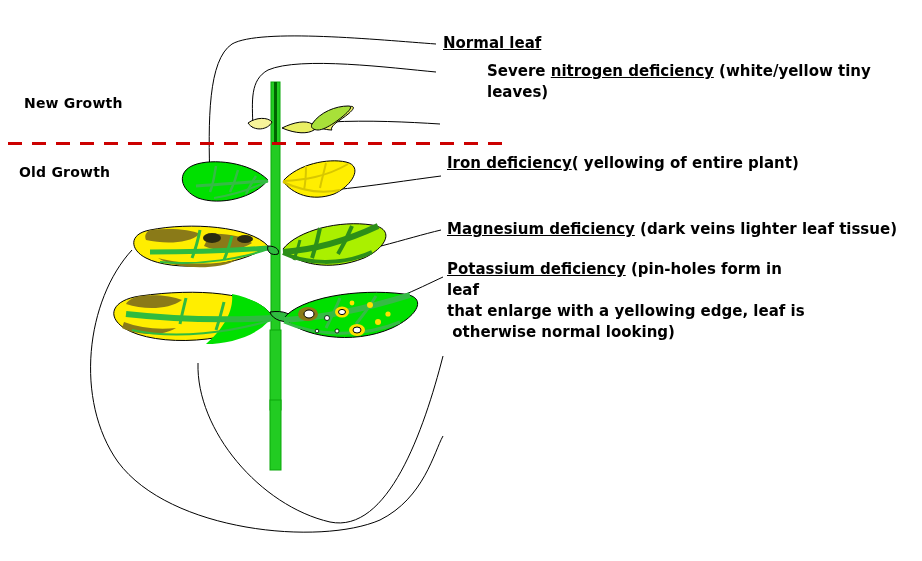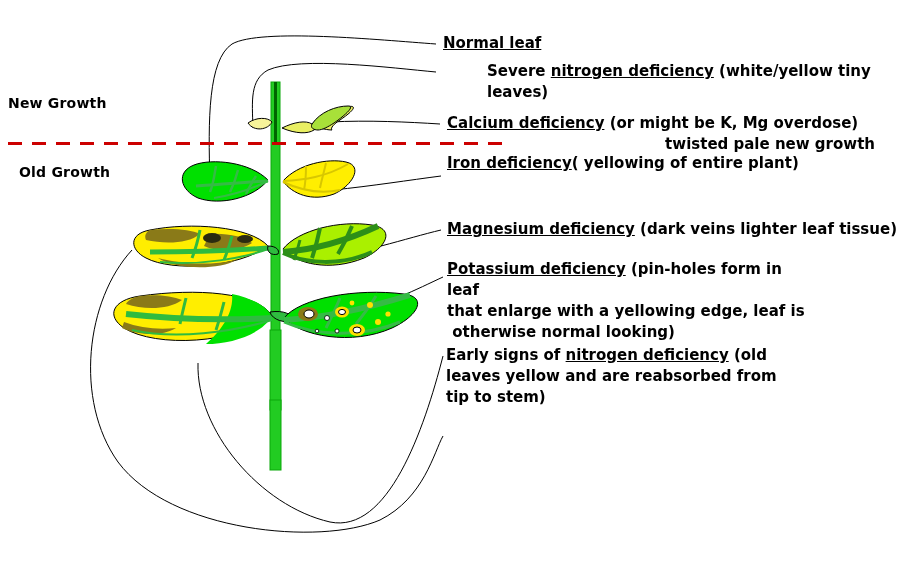--- a/index.html
+++ b/index.html
@@ -8,21 +8,21 @@
     font-family:"DejaVu Sans","Liberation Sans",sans-serif;
     color:#000000;
   }
   #stage{position:absolute;left:0;top:0;width:922px;height:561px;}
   #art{position:absolute;left:0;top:0;width:922px;height:561px;}
 
   .side-label{
     position:absolute;font-weight:bold;font-size:14px;letter-spacing:.2px;
     white-space:nowrap;
   }
-  #lbl-new{left:8px;top:95px;}
+  #lbl-new{left:24px;top:95px;}
   #lbl-old{left:19px;top:164px;}
 
   .note{
     position:absolute;font-weight:bold;font-size:15px;line-height:21px;
     white-space:pre-wrap;
   }
   .note u{}
   .n1{left:443px;top:33px;}
   .n2{left:443px;top:61px;width:430px;margin-left:44px;}
   .n3{left:447px;top:113px;width:470px;}
@@ -166,28 +166,24 @@
   </svg>
 
   <div class="side-label" id="lbl-new">New Growth</div>
   <div class="side-label" id="lbl-old">Old Growth</div>
 
   <div class="note n1"><u>Normal leaf</u><span></span></div>
 
   <div class="note n2"><span>Severe </span><u>nitrogen deficiency</u><span> (white/yellow tiny
 leaves)</span></div>
 
-  <div class="note n3"><u>Calcium deficiency</u><span> (or might be K, Mg overdose)</span><span class="indent">twisted pale new growth</span></div>
 
   <div class="note n4"><u>Iron deficiency</u><span>( yellowing of entire plant)</span></div>
 
   <div class="note n6"><u>Potassium deficiency</u><span> (pin-holes form in leaf
 that enlarge with a yellowing edge, leaf is
  otherwise normal looking)</span></div>
 
   <div class="note n5"><u>Magnesium deficiency</u><span> (dark veins lighter leaf tissue)</span></div>
 
-  <div class="note n7"><span>Early signs of </span><u>nitrogen deficiency</u><span> (old
-leaves yellow and are reabsorbed from
-tip to stem)</span></div>
 
 
 </div>
 
 </body></html>

